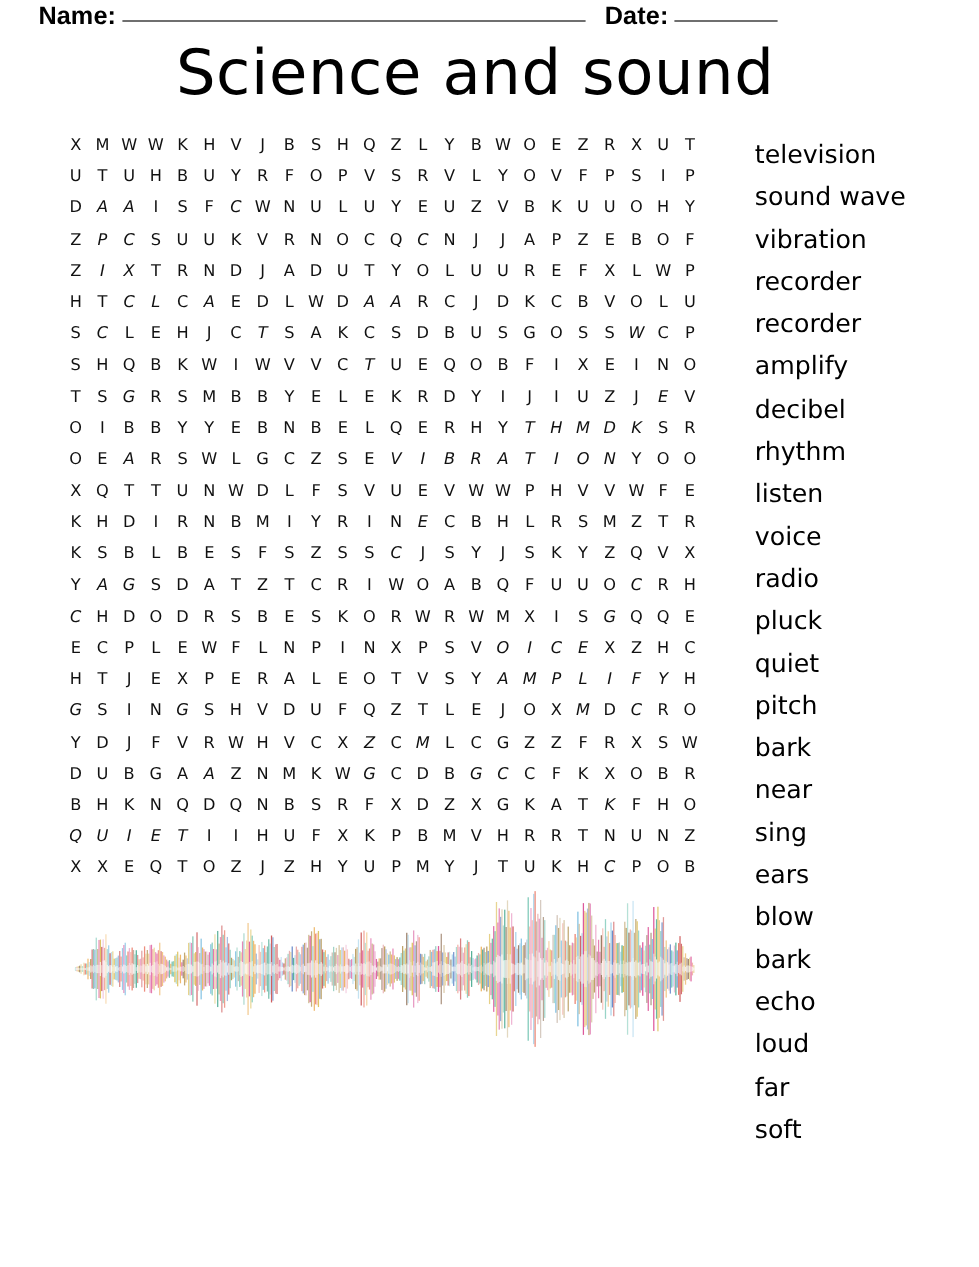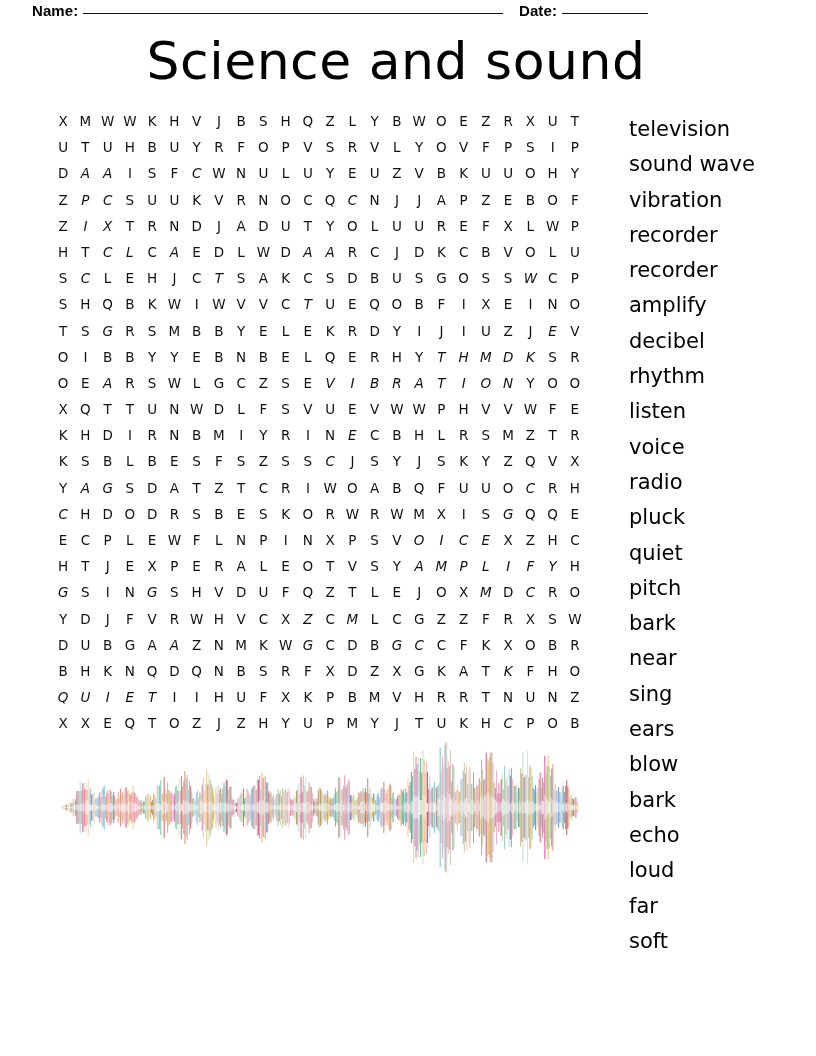--- a/index.html
+++ b/index.html
@@ -20,21 +20,21 @@
     position: absolute;
     top: 2px;
     left: 0;
     width: 684px;
     height: 26px;
     display: flex;
     align-items: baseline;
     padding: 0 36px 0 32px;
     box-sizing: border-box;
     font-family: "Liberation Sans", sans-serif;
-    font-size: 15px;
+    font-size: 21px;
     color: #000;
   }
   .field-label {
     font-weight: 700;
     white-space: nowrap;
     letter-spacing: 0.1px;
   }
   .rule {
     display: inline-block;
     border-bottom: 1.3px solid #111;

